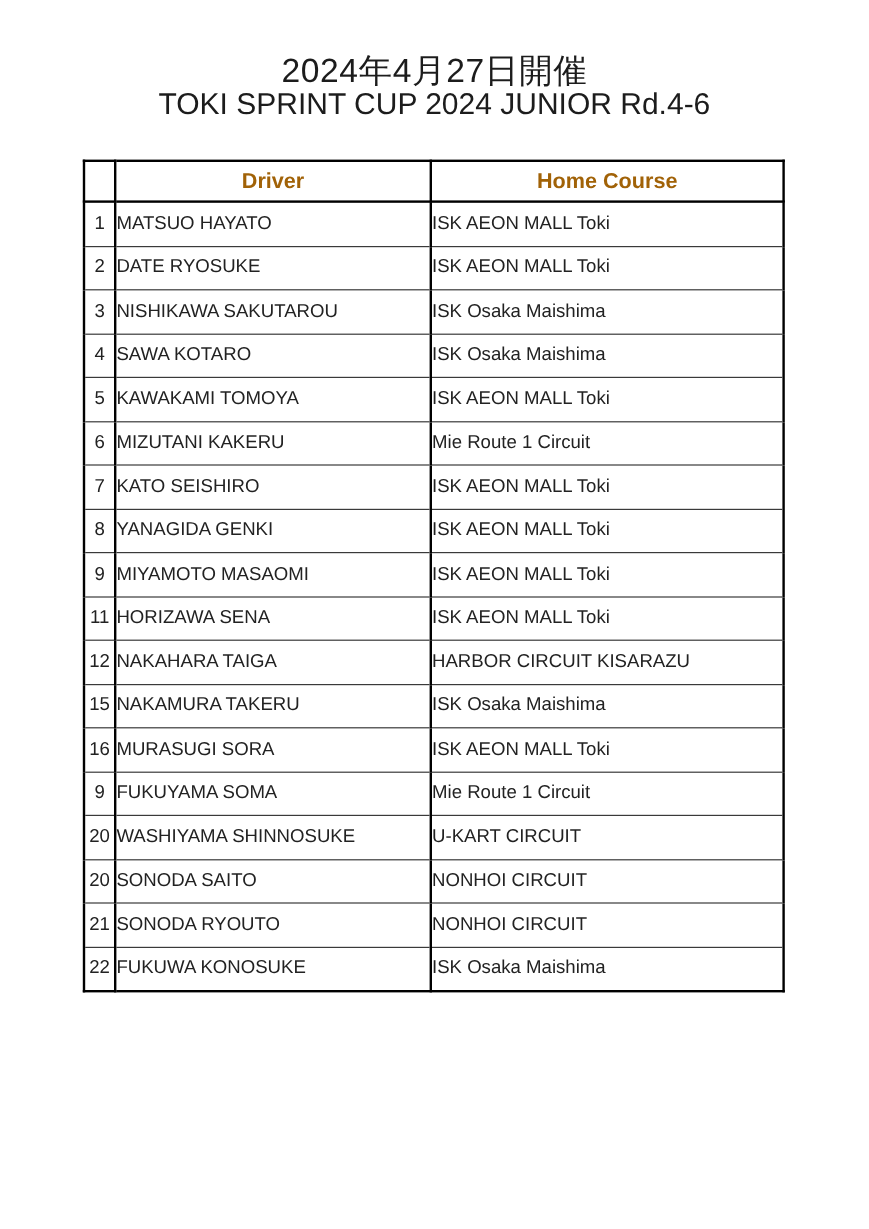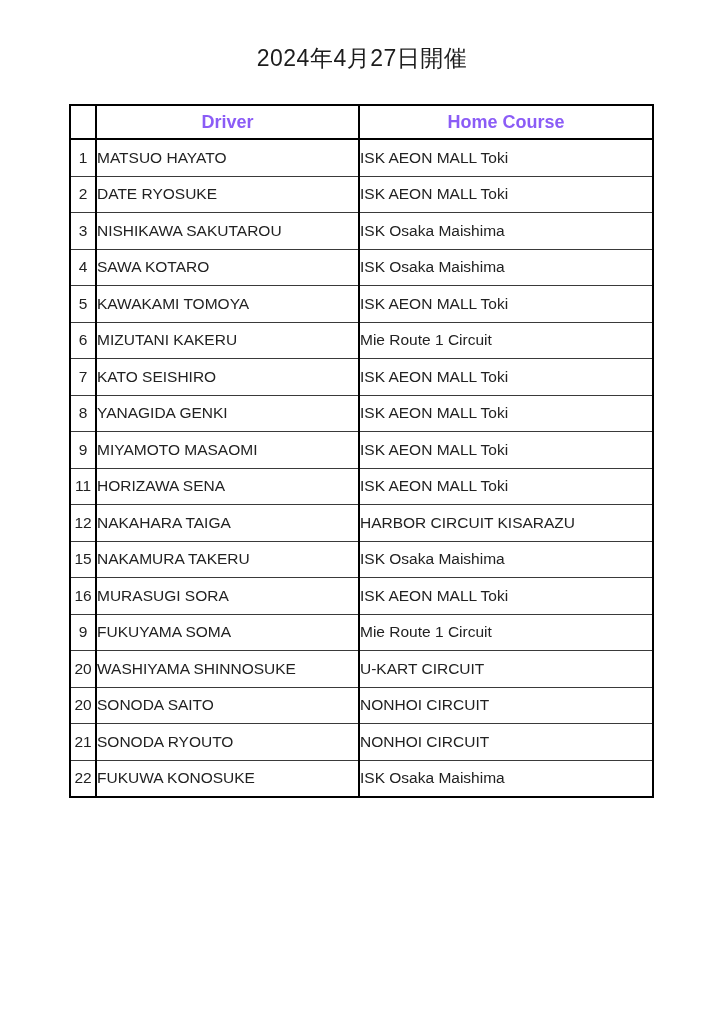--- a/index.html
+++ b/index.html
@@ -13,21 +13,21 @@
     font-family: "Liberation Sans", "DejaVu Sans", sans-serif;
     color: #1a1a1a;
     overflow: hidden;
   }
   .page-header {
     padding-top: 44px;
     text-align: center;
     color: #1c1c1c;
   }
   .title-line1 {
-    font-size: 23px;
+    font-size: 28px;
     line-height: 29px;
     letter-spacing: 0.5px;
   }
   .title-line2 {
     font-size: 25px;
     line-height: 29px;
   }
   table.entry-table {
     border-collapse: collapse;
     table-layout: fixed;
@@ -52,21 +52,21 @@
     font-weight: normal;
     text-align: center;
     color: #111111;
   }
   tr.header-row th {
     height: 32px;
     border: 2px solid #000000;
     font-size: 18px;
     font-weight: bold;
     text-align: center;
-    color: #8b5cf6;
+    color: #a16207;
   }
   tr.data-row td {
     height: 35.5px;
     border-left: 2px solid #000000;
     border-right: 2px solid #000000;
     border-bottom: 1px solid #3a3a3a;
     font-size: 15.5px;
     color: #222222;
   }
   tr.data-row:last-child td {
@@ -80,20 +80,21 @@
   td.cell-driver, td.cell-home {
     text-align: left;
     padding-left: 5px;
   }
 </style>
 </head>
 <body>
 
 <div class="page-header">
   <div class="title-line1">2024年4月27日開催</div>
+  <div class="title-line2">TOKI SPRINT CUP 2024 JUNIOR Rd.4-6</div>
 </div>
 
 <table class="entry-table">
   <colgroup>
     <col class="col-no">
     <col class="col-drv">
     <col class="col-home">
   </colgroup>
   <thead>
     <tr class="header-row">

